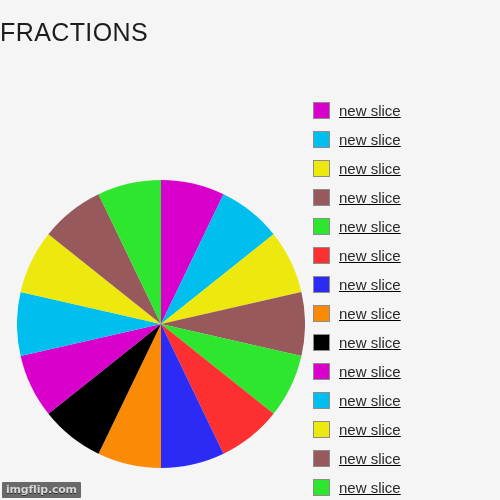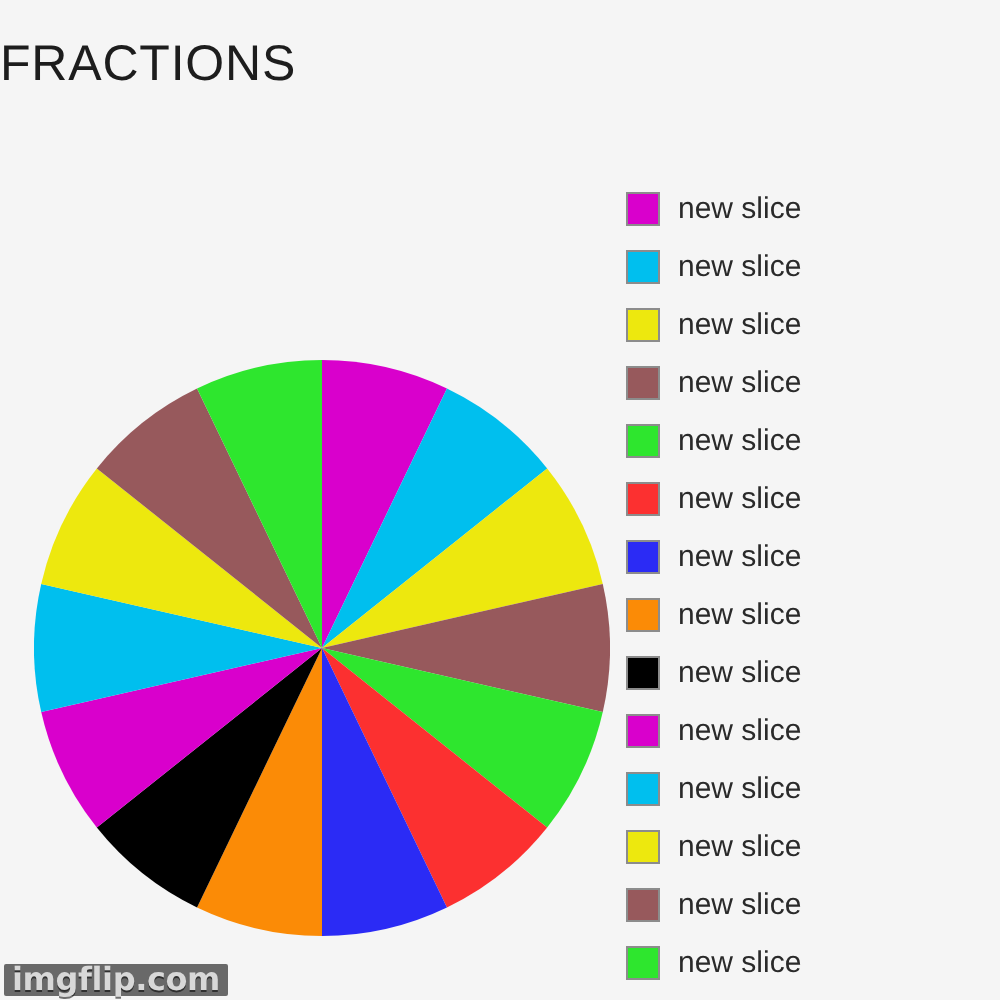--- a/index.html
+++ b/index.html
@@ -53,21 +53,23 @@
 
   
   #legend {
     position: absolute;
     left: 313px;
     top: 96px;
     width: 187px;
   }
   .legend-row {
     display: flex;
+    align-items: center;
     height: 29px;
+    text-decoration: underline;
   }
   .legend-swatch {
     width: 17px;
     height: 17px;
     flex: 0 0 17px;
     border: 1px solid #8c8c8c;
     box-sizing: border-box;
   }
   .legend-label {
     margin-left: 9px;
@@ -78,21 +80,21 @@
   }
 
   
   #watermark {
     position: absolute;
     left: 2px;
     bottom: 2px;
     background: rgba(20, 20, 20, 0.62);
     color: #d8d8d8;
     font-family: "DejaVu Sans", sans-serif;
-    font-size: 16px;
+    font-size: 11px;
     font-weight: bold;
     line-height: 13px;
     padding: 1px 4px 2px 4px;
     letter-spacing: -0.2px;
     border-radius: 1px;
     text-shadow: 0 1px 0 rgba(0,0,0,0.55);
   }
 </style>
 </head>
 <body style="background: rgb(245, 245, 245);">

